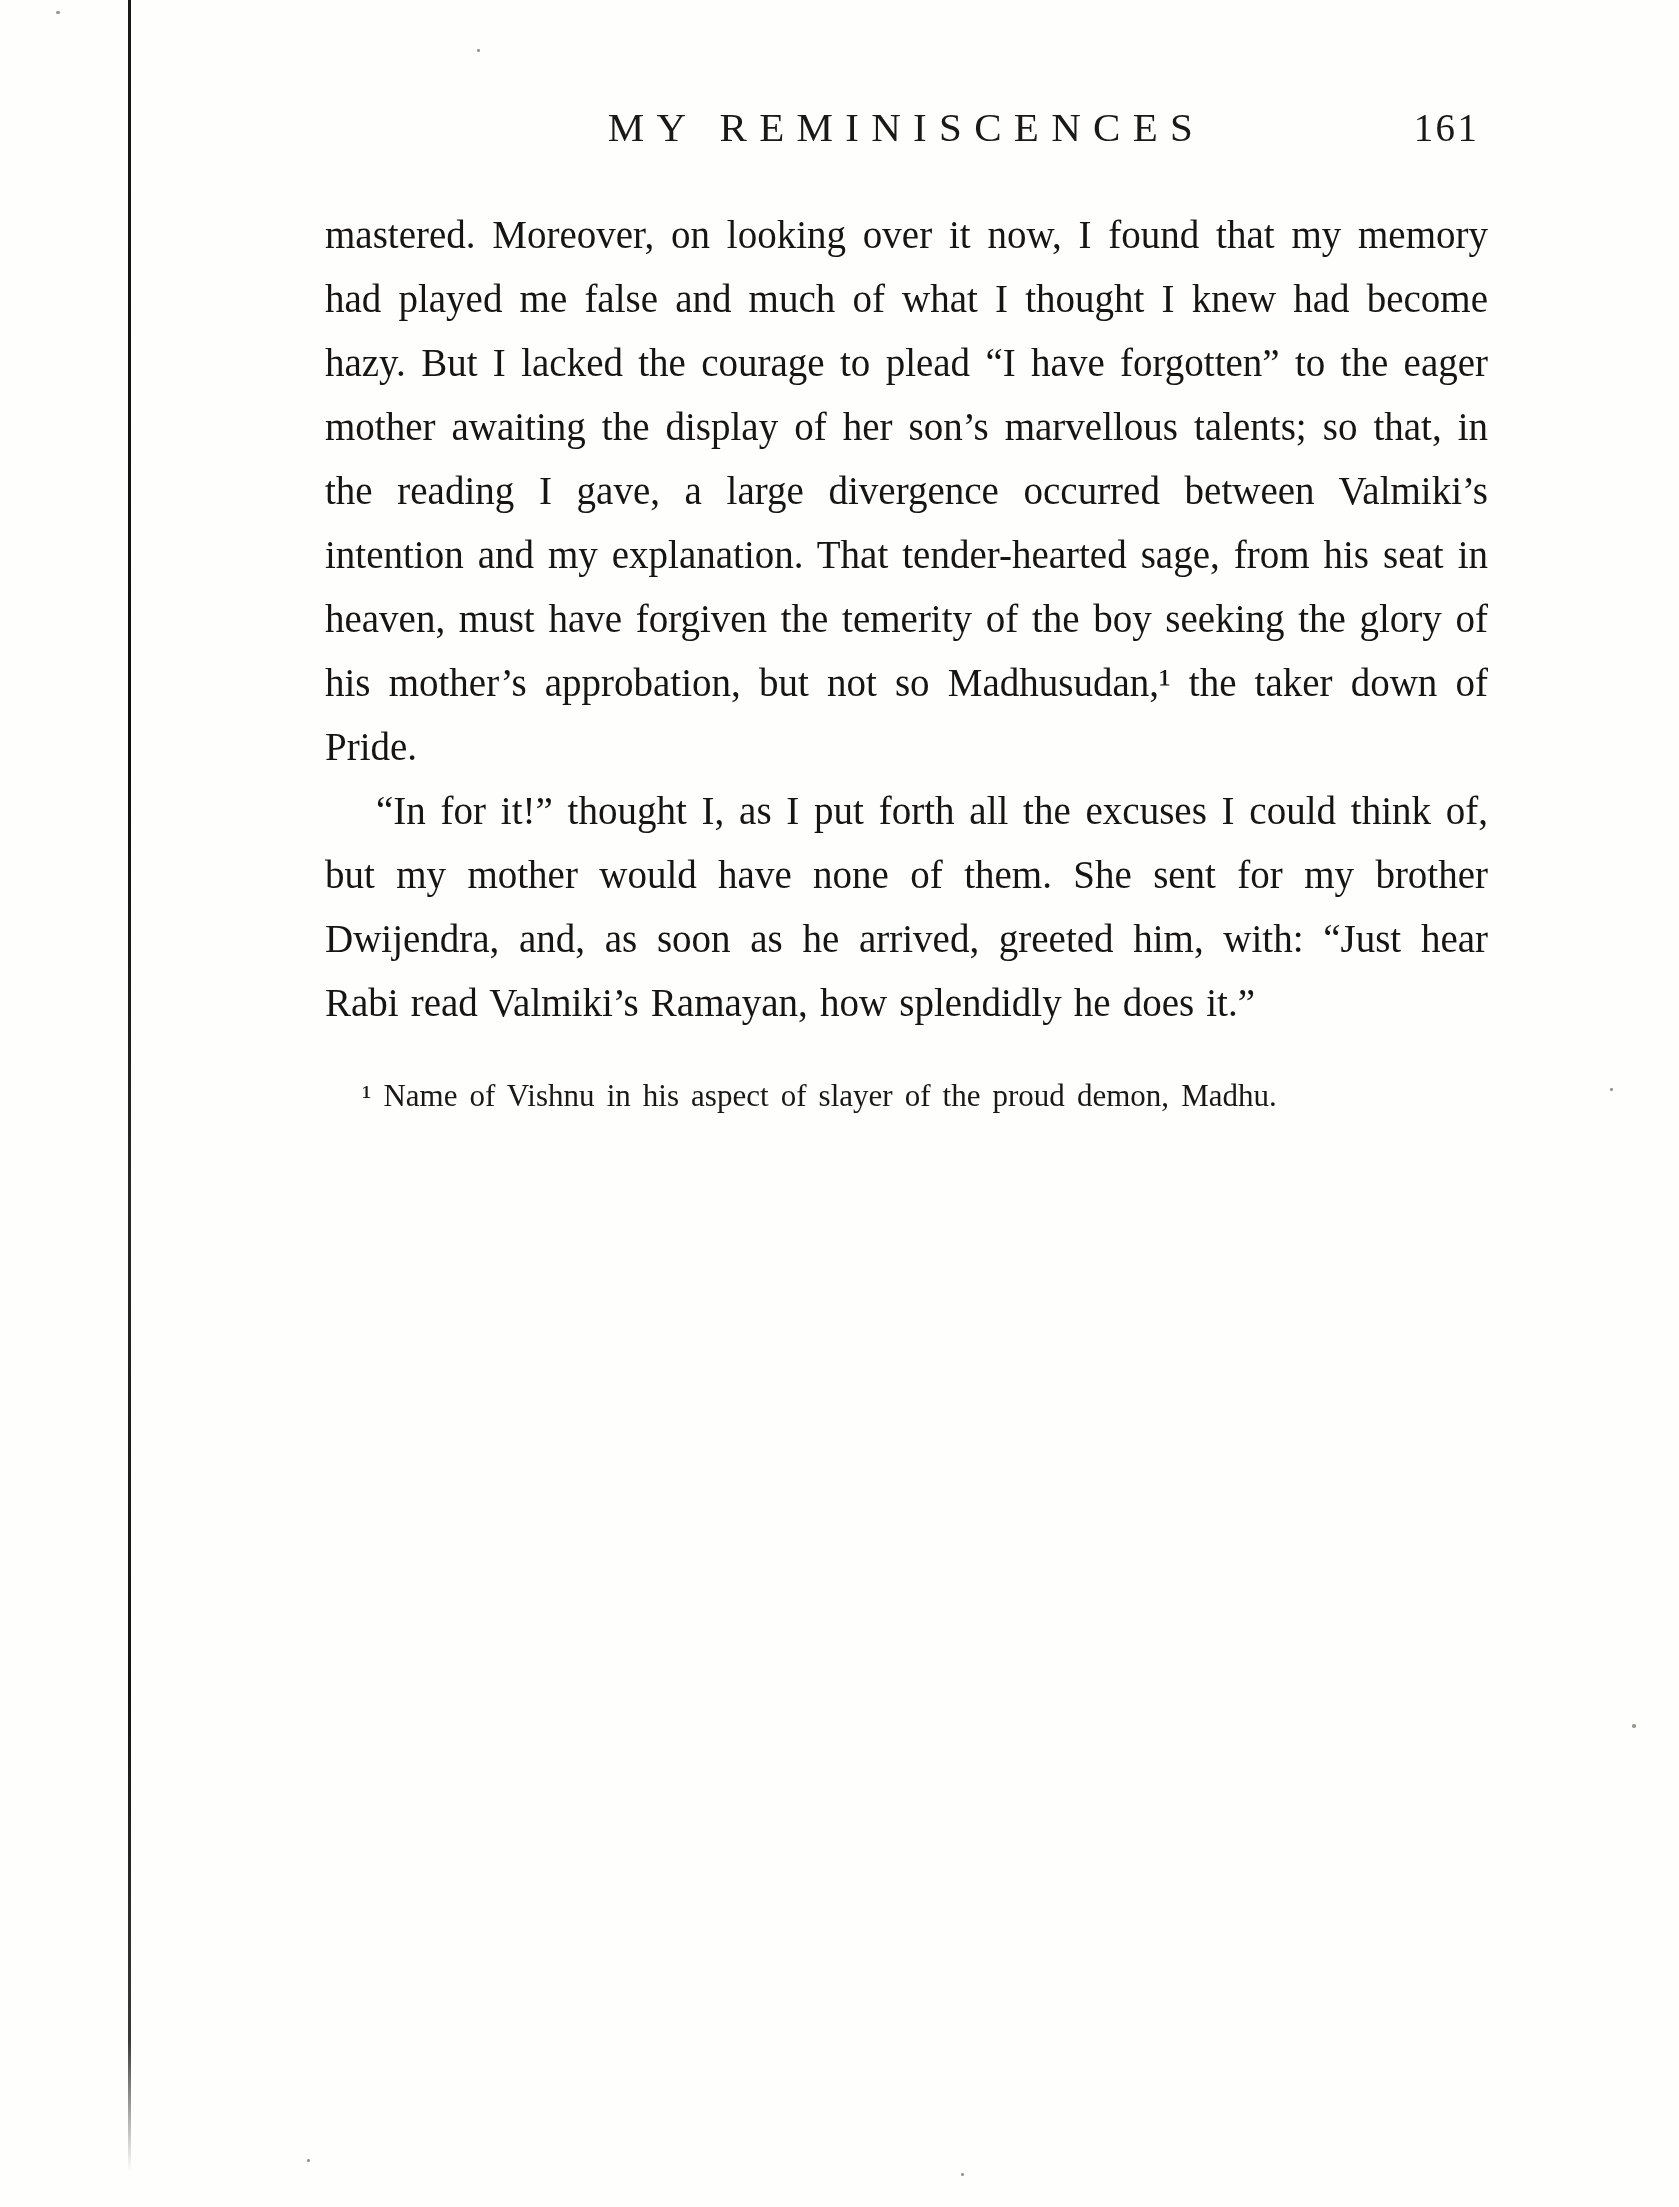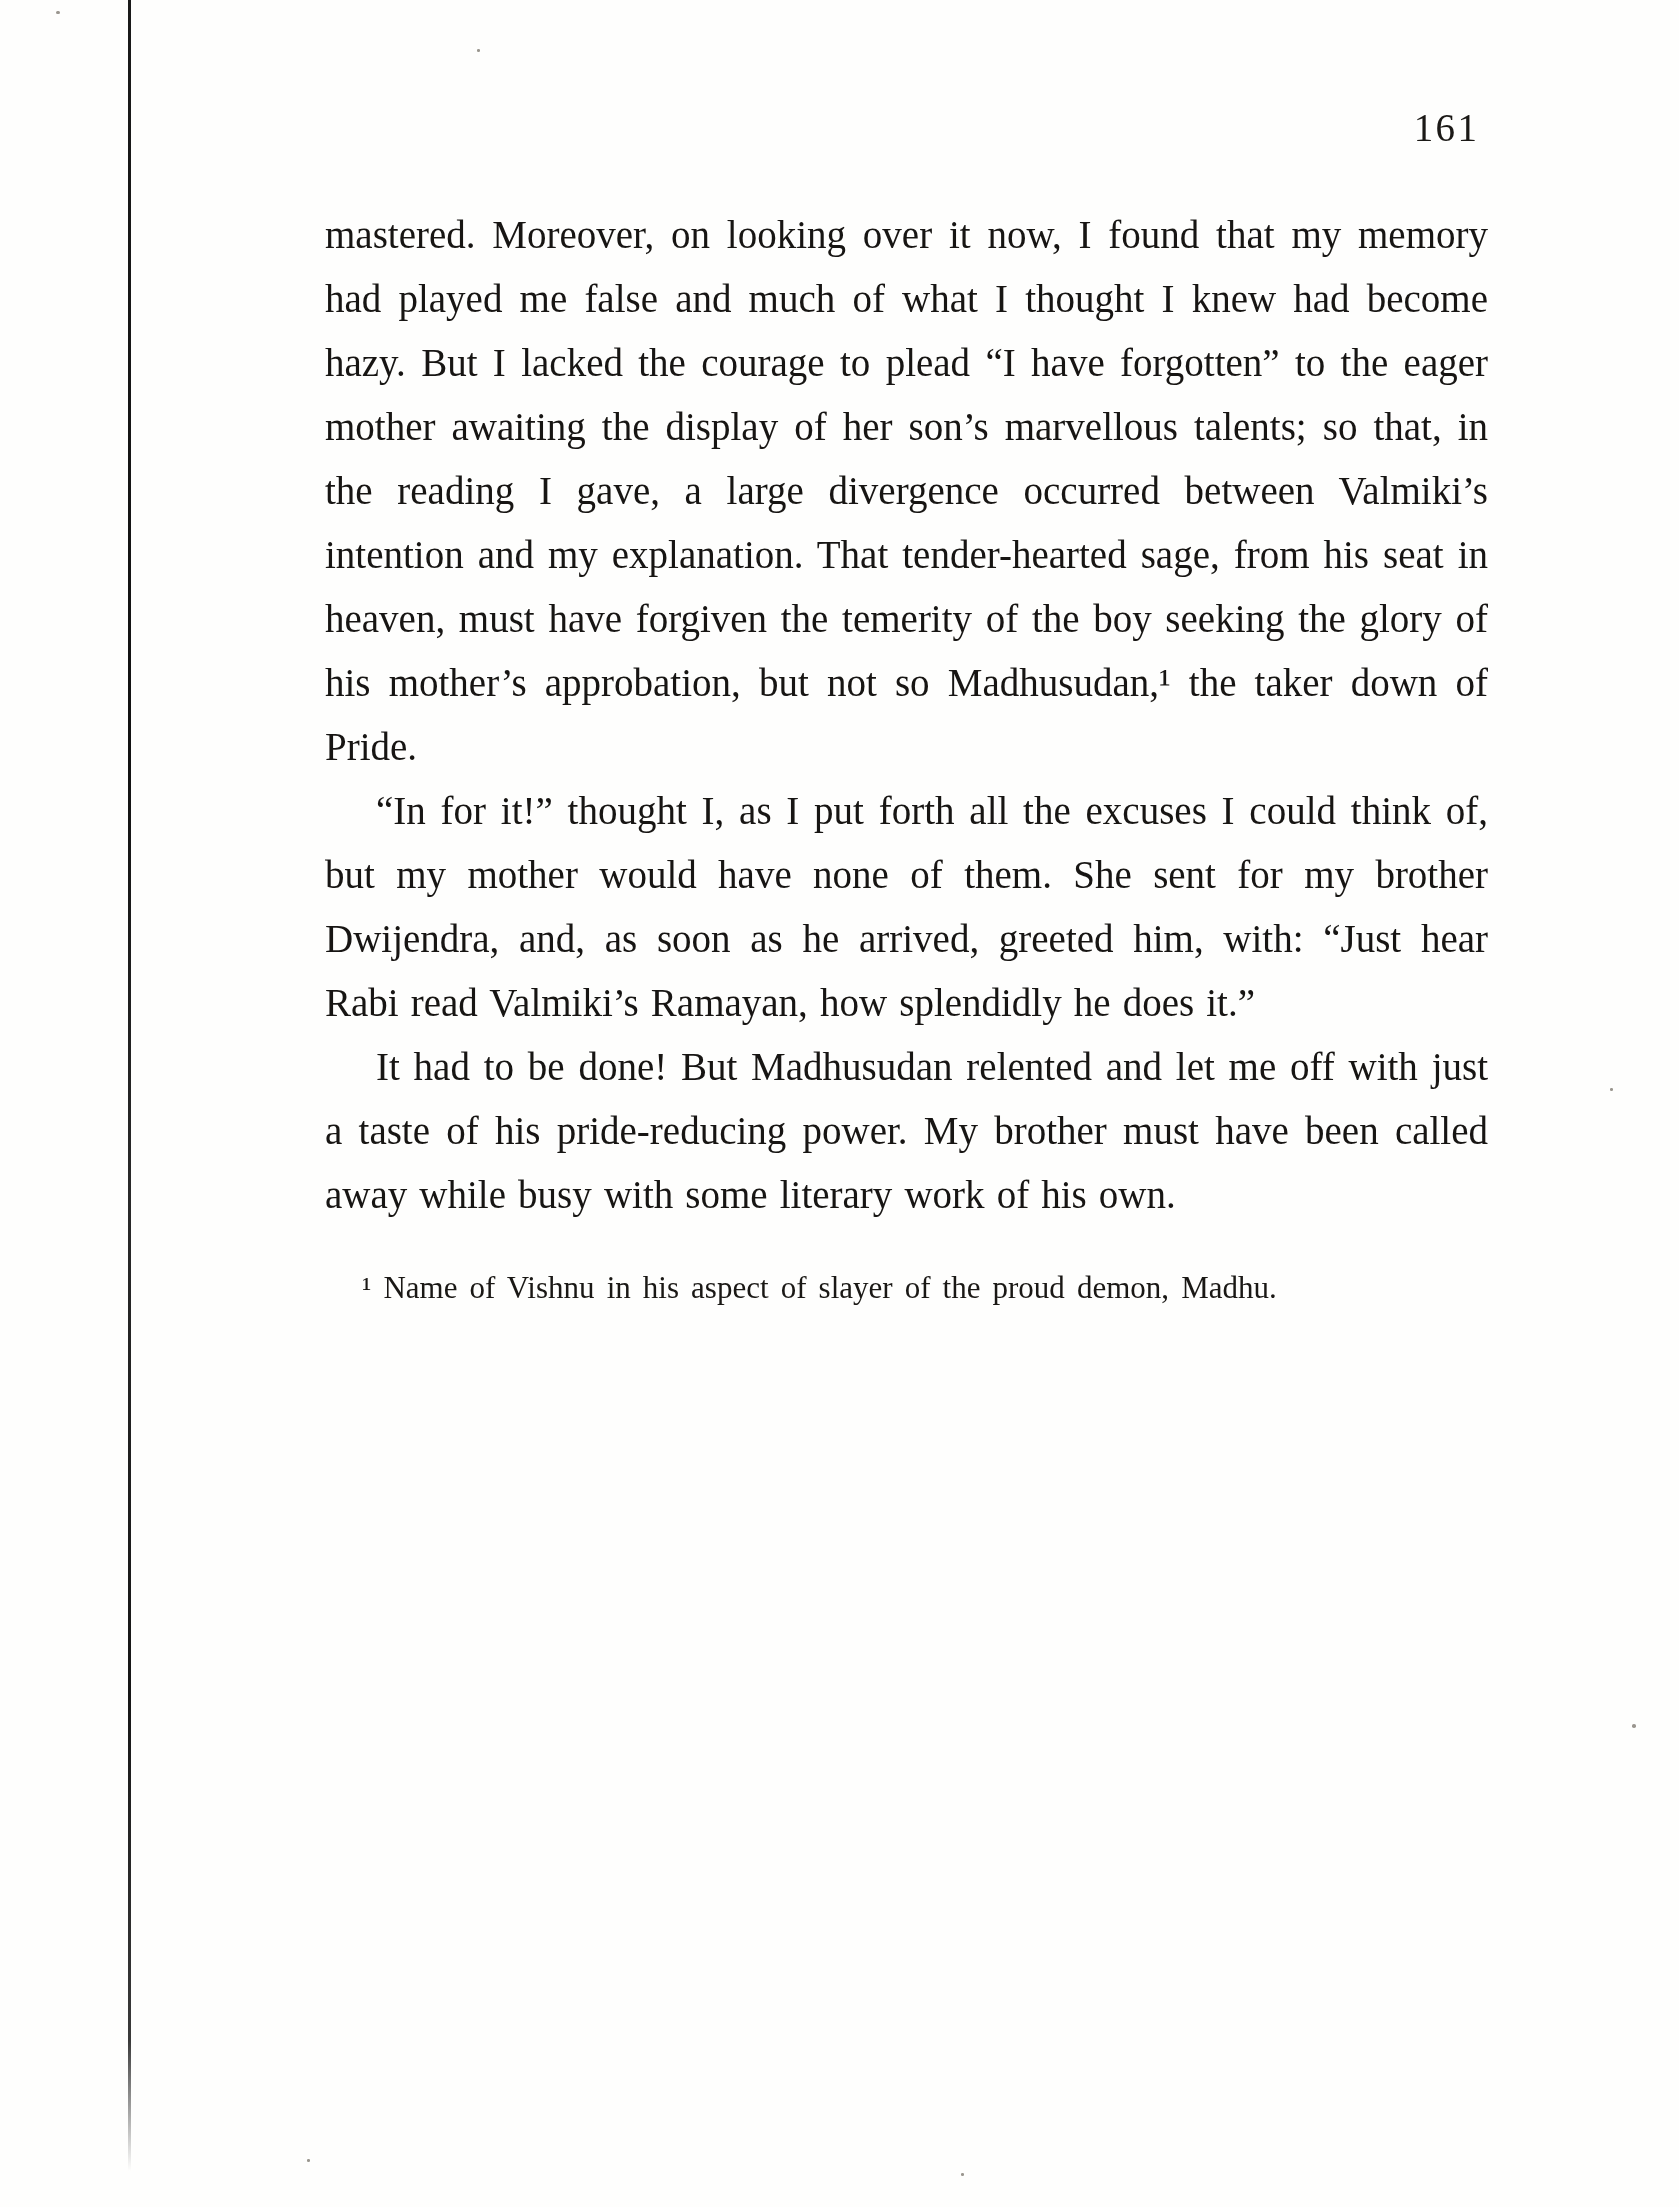--- a/index.html
+++ b/index.html
@@ -91,26 +91,26 @@
   <span class="speck s1"></span>
   <span class="speck s2"></span>
   <span class="speck s3"></span>
   <span class="speck s4"></span>
   <span class="speck s5"></span>
   <span class="speck s6"></span>
 
   <div class="content">
 
     <div class="page-header">
+      <span class="header-title">MY REMINISCENCES</span>
       <span class="page-number">161</span>
     </div>
 
     <div class="body-text">
       <p>mastered.  Moreover, on looking over it now, I found that my memory had played me false and much of what I thought I knew had become hazy.  But I lacked the courage to plead “I have forgotten” to the eager mother awaiting the display of her son’s marvellous talents; so that, in the reading I gave, a large divergence occurred between Valmiki’s intention and my explanation.  That tender-hearted sage, from his seat in heaven, must have forgiven the temerity of the boy seeking the glory of his mother’s approbation, but not so Madhusudan,¹ the taker down of Pride.</p>
       <p class="indent">“In for it!” thought I, as I put forth all the excuses I could think of, but my mother would have none of them.  She sent for my brother Dwijendra, and, as soon as he arrived, greeted him, with: “Just hear Rabi read Valmiki’s Ramayan, how splendidly he does it.”</p>
-      <p class="indent">It had to be done!  But Madhusudan relented and let me off with just a taste of his pride-reducing power.  My brother must have been called away while busy with some literary work of his own.</p>
     </div>
 
     <p class="footnote">¹ Name of Vishnu in his aspect of slayer of the proud demon, Madhu.</p>
 
   </div>
 </div>
 
 
 </body></html>

